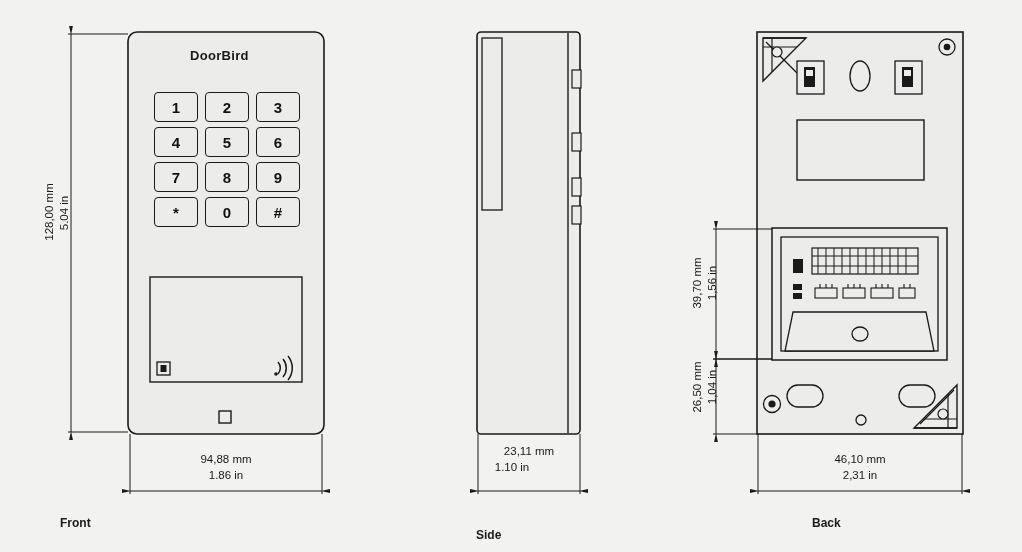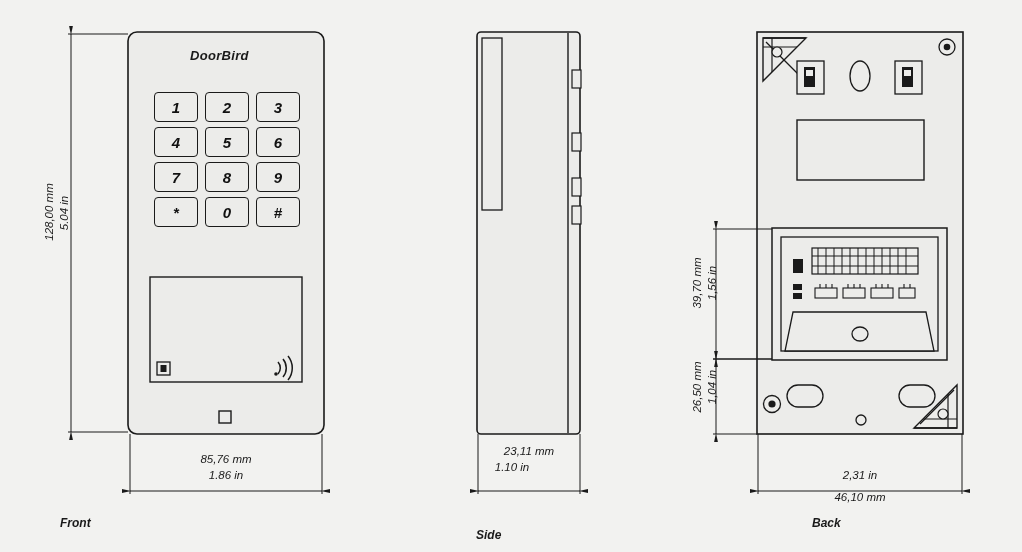--- a/index.html
+++ b/index.html
@@ -4,21 +4,21 @@
 <style>
   html,body{margin:0;padding:0;}
   body{
     width:1022px;height:552px;
     background:#f2f2f0;
     font-family:"Liberation Sans", sans-serif;
     color:#1a1a1a;
     overflow:hidden;
     position:relative;
   }
-  .stage{position:absolute;left:0;top:0;width:1022px;height:552px;font-style:italic;}
+  .stage{position:absolute;left:0;top:0;width:1022px;height:552px;}
   .view-label{
     position:absolute;font-size:12px;font-weight:bold;color:#1a1a1a;
   }
   .dim-text{
     position:absolute;font-size:11.5px;color:#1a1a1a;text-align:center;
     line-height:15px;white-space:nowrap;
   }
   .dim-text.vert{
     transform-origin:left top;
     transform:rotate(-90deg);
@@ -228,32 +228,32 @@
   <div class="kp-key" style="left:205px;top:162px;width:42px;height:28px;">8</div>
   <div class="kp-key" style="left:256px;top:162px;width:42px;height:28px;">9</div>
 
   <div class="kp-key" style="left:154px;top:197px;width:42px;height:28px;">*</div>
   <div class="kp-key" style="left:205px;top:197px;width:42px;height:28px;">0</div>
   <div class="kp-key" style="left:256px;top:197px;width:42px;height:28px;">#</div>
 
   <div class="dim-text vert" style="left:42px;top:272px;width:120px;">128,00  mm</div>
   <div class="dim-text vert" style="left:57px;top:268px;width:110px;">5.04  in</div>
 
-  <div class="dim-text" style="left:166px;top:452px;width:120px;">85,76  mm</div>
+  <div class="dim-text" style="left:166px;top:452px;width:120px;">94,88  mm</div>
   <div class="dim-text" style="left:166px;top:468px;width:120px;">1.86  in</div>
 
   <div class="dim-text" style="left:469px;top:444px;width:120px;">23,11  mm</div>
   <div class="dim-text" style="left:452px;top:460px;width:120px;">1.10  in</div>
 
   <div class="dim-text vert" style="left:690px;top:348px;width:130px;">39,70  mm</div>
   <div class="dim-text vert" style="left:705px;top:348px;width:130px;">1,56  in</div>
 
   <div class="dim-text vert" style="left:690px;top:442px;width:110px;">26,50  mm</div>
   <div class="dim-text vert" style="left:705px;top:442px;width:110px;">1,04  in</div>
 
-  <div class="dim-text" style="left:800px;top:452px;width:120px;margin-top:38px;">46,10  mm</div>
+  <div class="dim-text" style="left:800px;top:452px;width:120px;">46,10  mm</div>
   <div class="dim-text" style="left:800px;top:468px;width:120px;">2,31  in</div>
 
   <div class="view-label" style="left:60px;top:516px;">Front</div>
   <div class="view-label" style="left:476px;top:528px;">Side</div>
   <div class="view-label" style="left:767px;top:516px;margin-left:45px;">Back</div>
 
 </div>
 
 </body></html>

